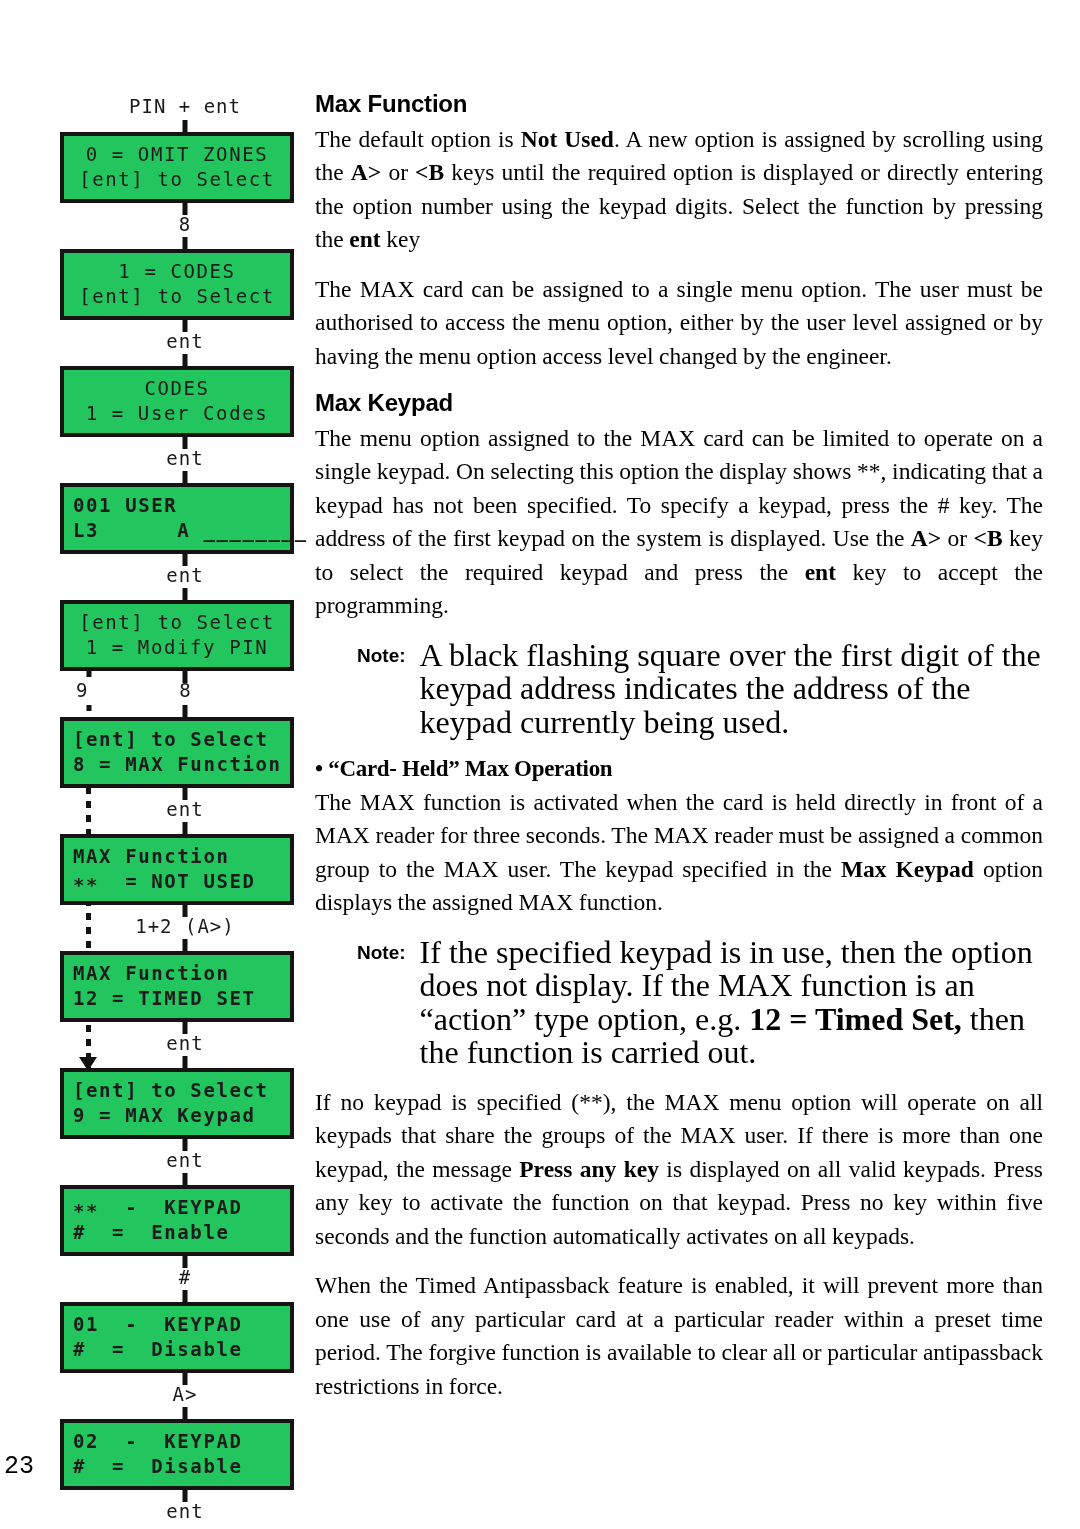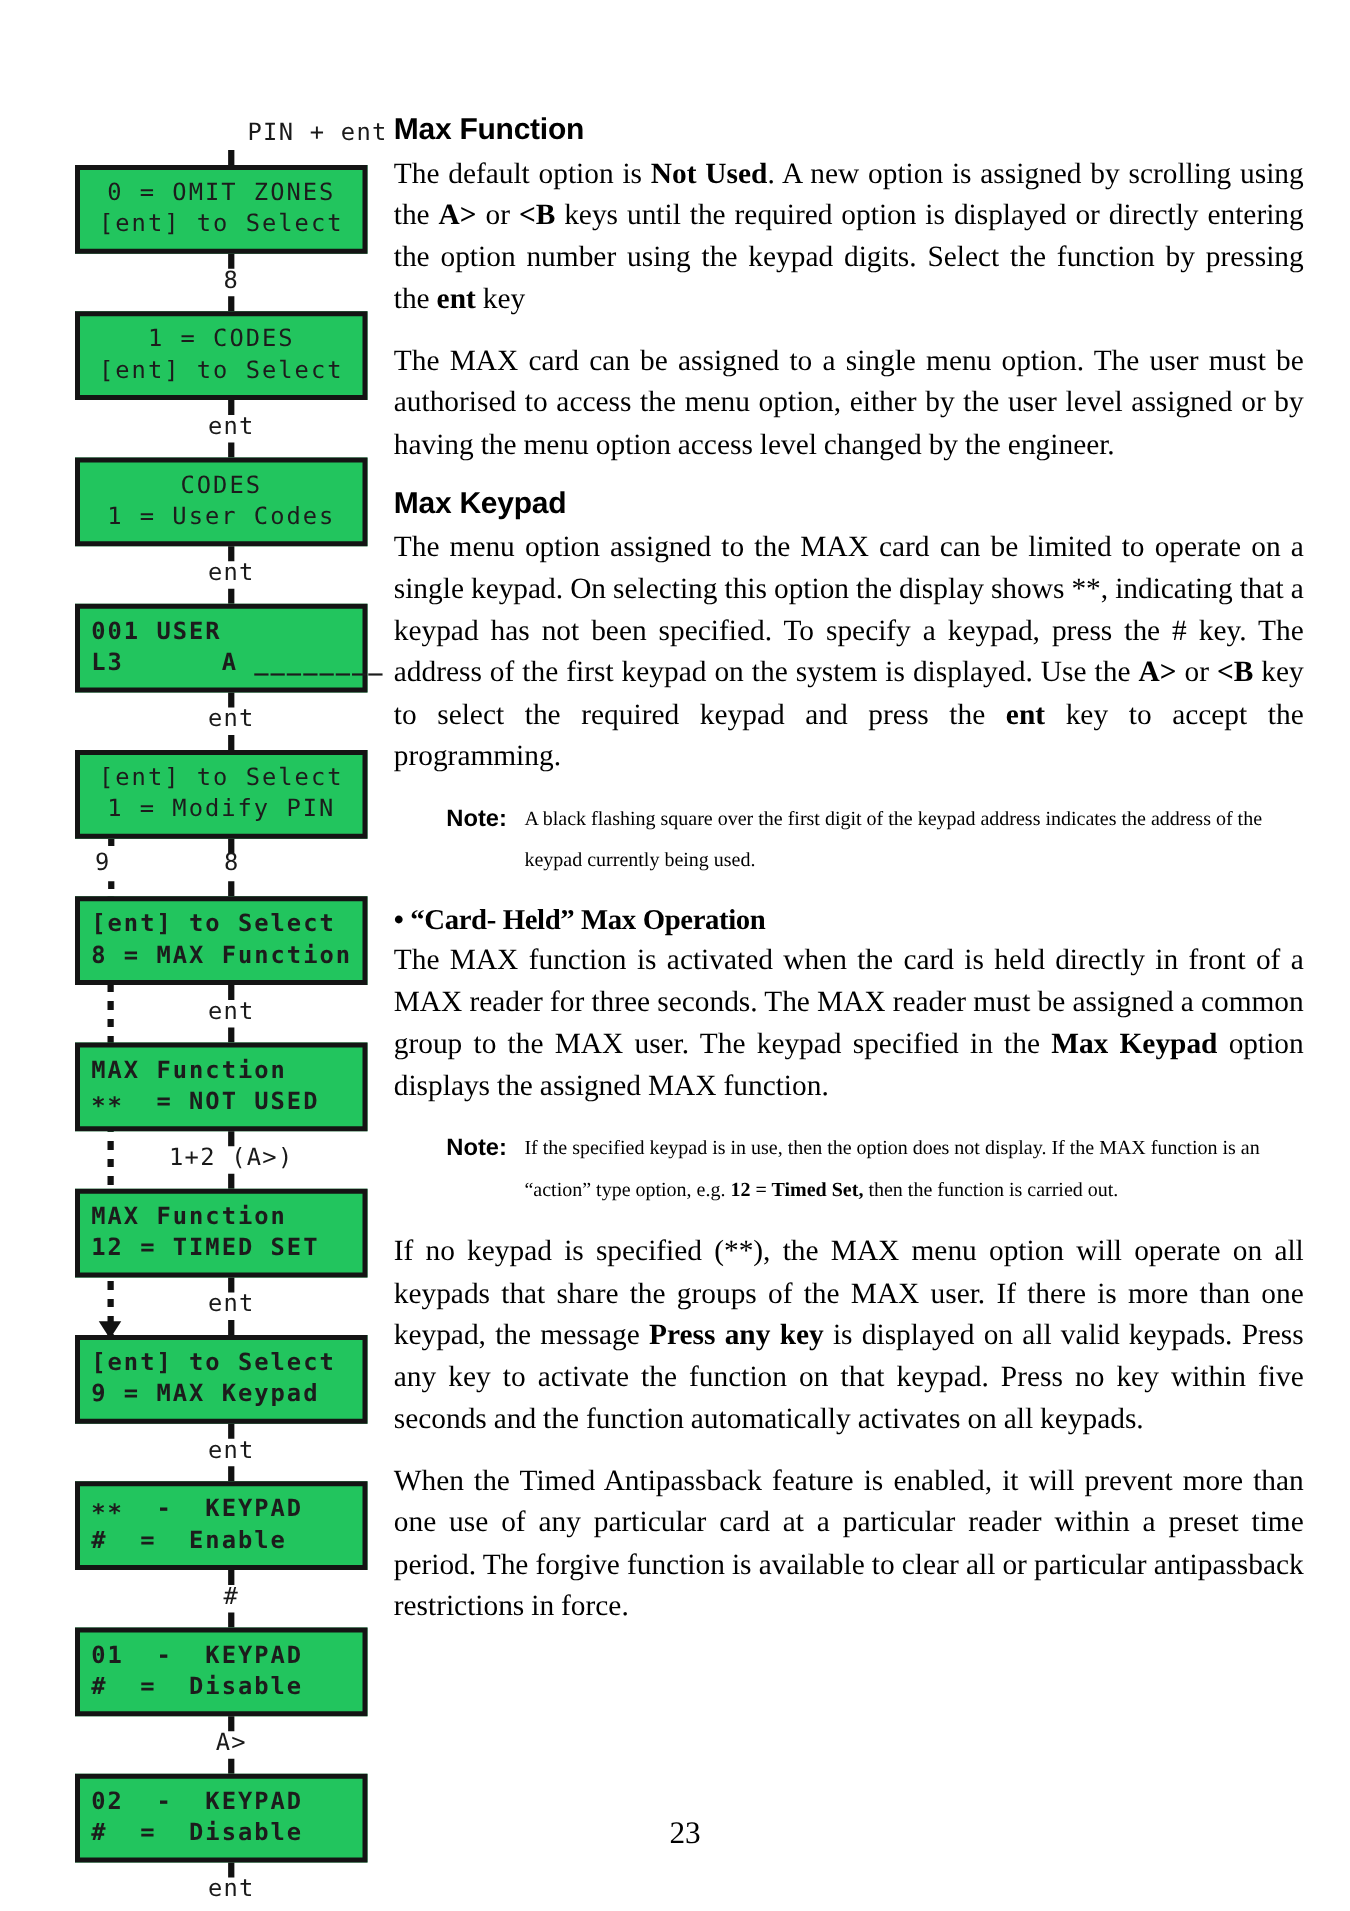--- a/index.html
+++ b/index.html
@@ -22,21 +22,21 @@
     position: absolute;
     left: 60px;
     top: 96px;
     width: 250px;
   }
 
   .fc-label {
     font-family: "DejaVu Sans Mono", "Liberation Mono", monospace;
     font-size: 19px;
     letter-spacing: 1px;
-    text-align: right;
+    text-align: center;
     color: #1a1a1a;
     line-height: 1.1;
     height: 24px;
   }
 
   
   .conn {
     position: relative;
     height: 18px;
   }
@@ -213,36 +213,36 @@
   }
   .note .note-kw {
     font-weight: bold;
     font-size: 19px;
     line-height: 33.5px;
     flex: 0 0 auto;
     padding-right: 14px;
     font-family: Liberation Sans, sans-serif;
   }
   .note .note-body {
-    font-size: 16px;
+    font-size: 32px;
     line-height: 33.5px;
     flex: 1 1 auto;
     font-family: "Liberation Serif", "DejaVu Serif", serif;
   }
   .note .note-body b { font-weight: bold; }
 
   
   #pagenum {
     position: absolute;
-    left: 16px;
+    left: 4px;
     right: 0;
     bottom: 48px;
-    text-align: center;
+    text-align: left;
     font-size: 25px;
-    font-family: Liberation Serif, serif;
+    font-family: Liberation Mono, monospace;
   }
 </style>
 </head>
 <body>
 
 <div id="flowchart">
 
   <div class="fc-label">PIN + ent</div>
 
   <div class="conn conn-short">

